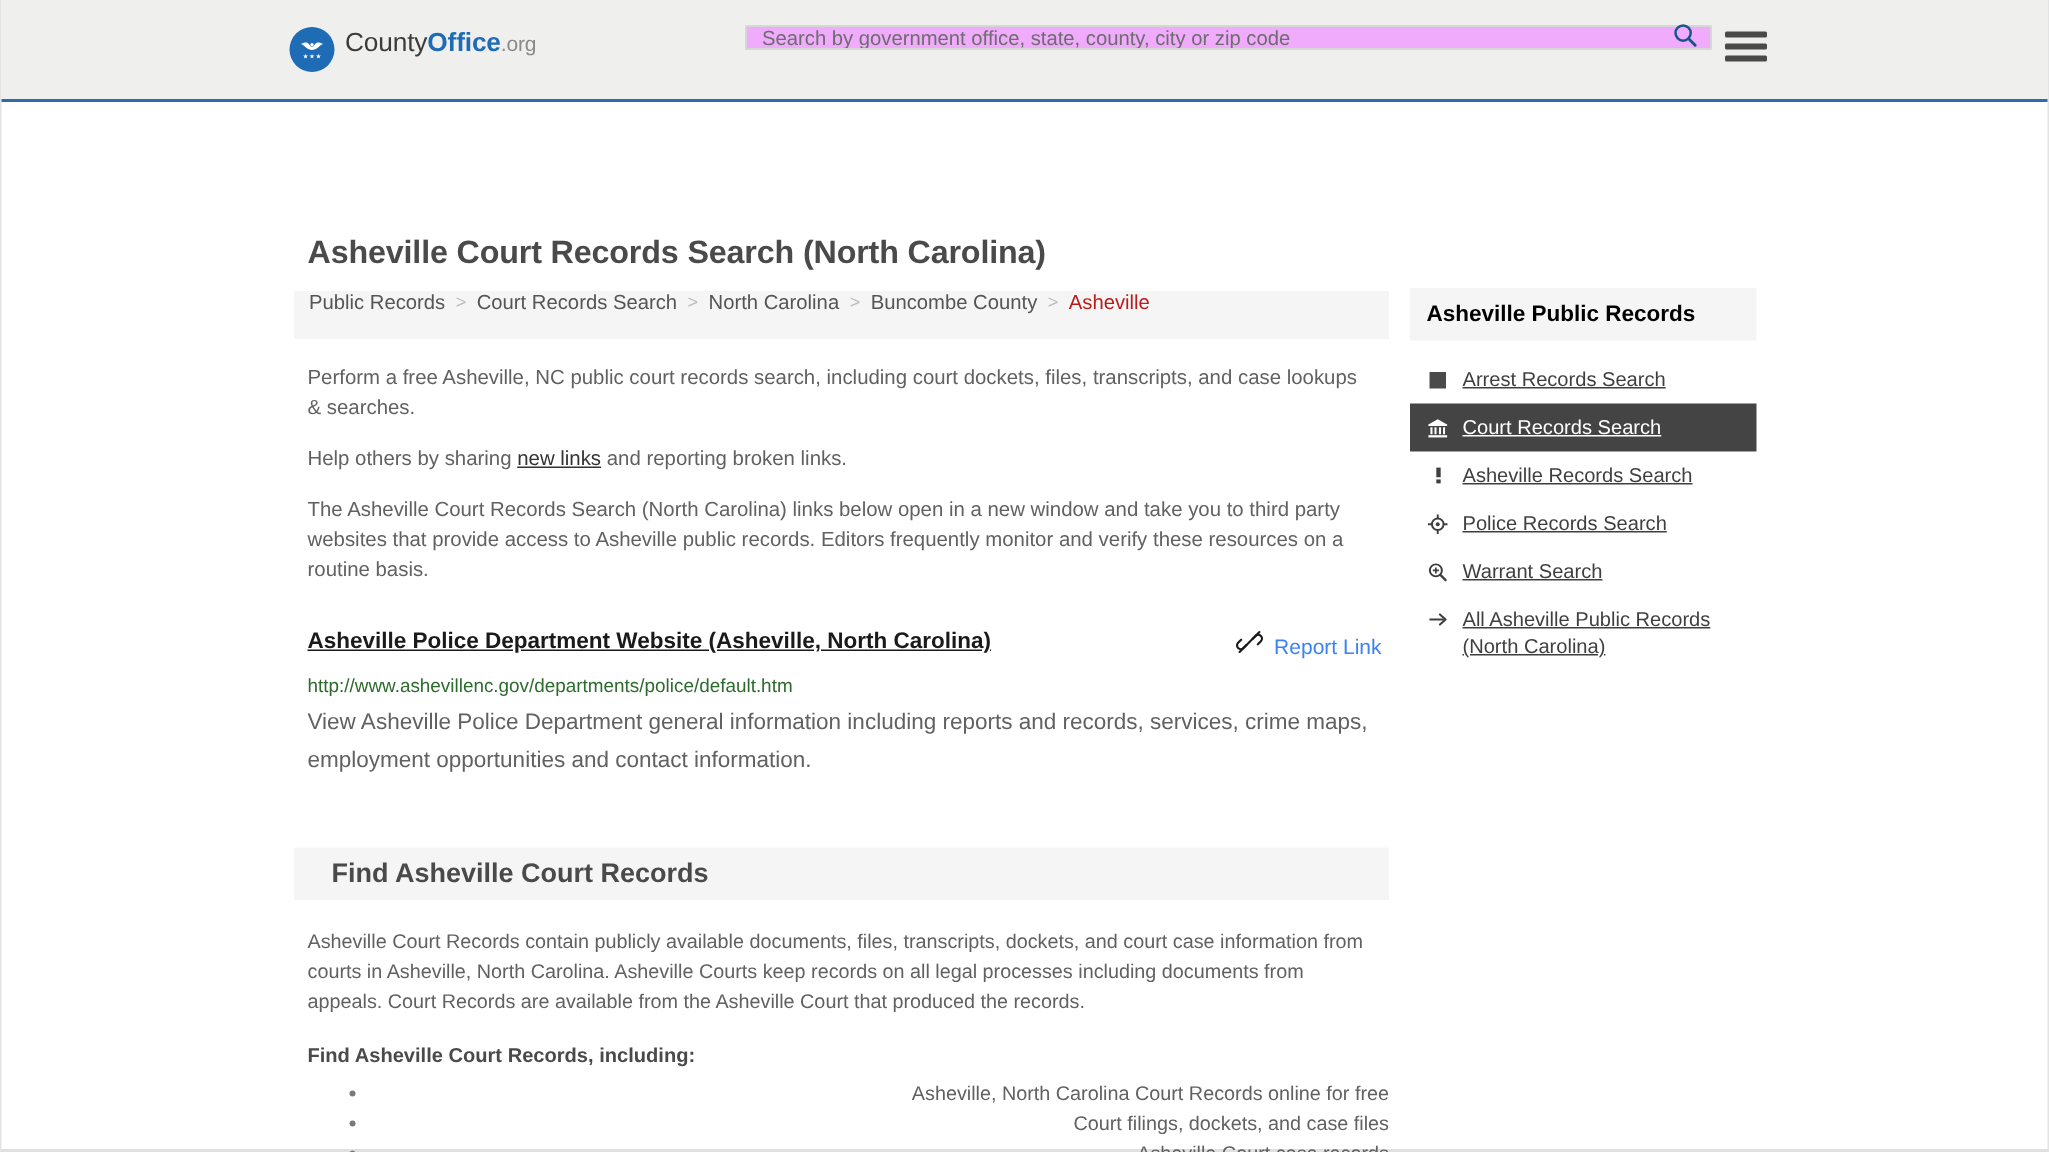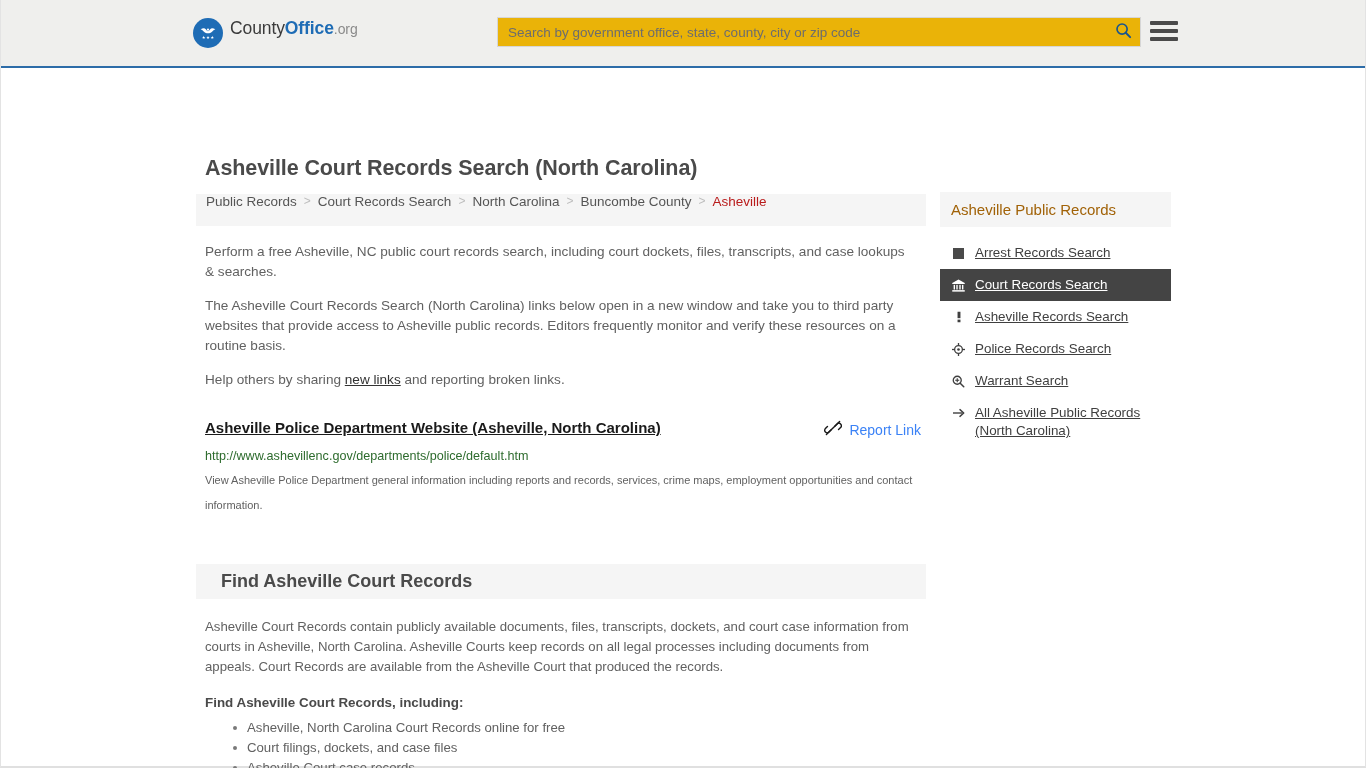--- a/index.html
+++ b/index.html
@@ -49,22 +49,22 @@
     color: #3b3b3b;
     letter-spacing: -0.1px;
     white-space: nowrap;
   }
   .logo-text .brand-strong { color: #1e6cb5; font-weight: bold; }
   .logo-text .brand-tld { color: #8a8a8a; font-size: 14px; }
 
   .search-wrap {
     position: absolute;
     left: 496px; top: 17px;
-    width: 644px; height: 30px;
-    background: #eab308;
+    width: 644px; height: 16px;
+    background: #f0abfc;
     border: 1px solid #d6d6d6;
     display: flex;
     align-items: center;
   }
   .search-input {
     flex: 1;
     border: 0; outline: none;
     background: transparent;
     font-family: "Liberation Sans", sans-serif;
     font-size: 13.5px;
@@ -191,21 +191,21 @@
   .result-url {
     display: block;
     margin-top: 7px;
     font-size: 12.6px;
     color: #2d6b2d;
     text-decoration: none;
     line-height: 17px;
   }
   .result-desc {
     margin-top: 3px;
-    font-size: 11px;
+    font-size: 15px;
     line-height: 25px;
     color: #616161;
     width: 716px;
   }
 
   
   .section-head {
     margin-top: 46px;
     background: #f5f5f5;
     height: 35px;
@@ -236,20 +236,21 @@
     margin: 8px 0 0 9px;
     padding-left: 32px;
     list-style: none;
   }
   .bullets li {
     font-size: 13.2px;
     line-height: 20px;
     color: #616161;
     position: relative;
     padding-left: 10px;
+    text-align: right;
   }
   .bullets li::before {
     content: "";
     position: absolute;
     left: -4px; top: 8px;
     width: 4px; height: 4px;
     border-radius: 50%;
     background: #7a7a7a;
   }
 
@@ -257,22 +258,22 @@
   .side-head {
     background: #f5f5f5;
     height: 35px;
     display: flex;
     align-items: center;
     padding: 0 11px;
   }
   .side-head h3 {
     margin: 0;
     font-size: 15px;
-    font-weight: normal;
-    color: #a16207;
+    font-weight: bold;
+    color: #000000;
   }
   .side-list {
     margin: 10px 0 0 0;
     padding: 0;
     list-style: none;
   }
   .side-item {
     display: flex;
     align-items: flex-start;
     gap: 9px;
@@ -353,22 +354,22 @@
         <a href="#">Court Records Search</a>
         <span class="crumb-sep">&gt;</span>
         <a href="#">North Carolina</a>
         <span class="crumb-sep">&gt;</span>
         <a href="#">Buncombe County</a>
         <span class="crumb-sep">&gt;</span>
         <span class="crumb-current">Asheville</span>
       </nav>
 
       <p class="body-p first">Perform a free Asheville, NC public court records search, including court dockets, files, transcripts, and case lookups &amp; searches.</p>
+      <p class="body-p"><span>Help others by sharing </span><a class="inline-link" href="#">new links</a><span> and reporting broken links.</span></p>
       <p class="body-p">The Asheville Court Records Search (North Carolina) links below open in a new window and take you to third party websites that provide access to Asheville public records. Editors frequently monitor and verify these resources on a routine basis.</p>
-      <p class="body-p"><span>Help others by sharing </span><a class="inline-link" href="#">new links</a><span> and reporting broken links.</span></p>
 
       <div class="result">
         <div class="result-head">
           <a class="result-title" href="#">Asheville Police Department Website (Asheville, North Carolina)</a>
           <div class="report-link">
             <span>
               <svg width="18" height="18" viewBox="0 0 24 24" aria-hidden="true">
                 <path d="M9.3 14.7 6.6 17.4a3.3 3.3 0 0 1-4.7-4.7l2.7-2.7" fill="none" stroke="#1a1a1a" stroke-width="1.9" stroke-linecap="round"></path>
                 <path d="M14.7 9.3l2.7-2.7a3.3 3.3 0 0 1 4.7 4.7l-2.7 2.7" fill="none" stroke="#1a1a1a" stroke-width="1.9" stroke-linecap="round"></path>
                 <line x1="3.2" y1="20.8" x2="20.8" y2="3.2" stroke="#1a1a1a" stroke-width="1.9" stroke-linecap="round"></line>

